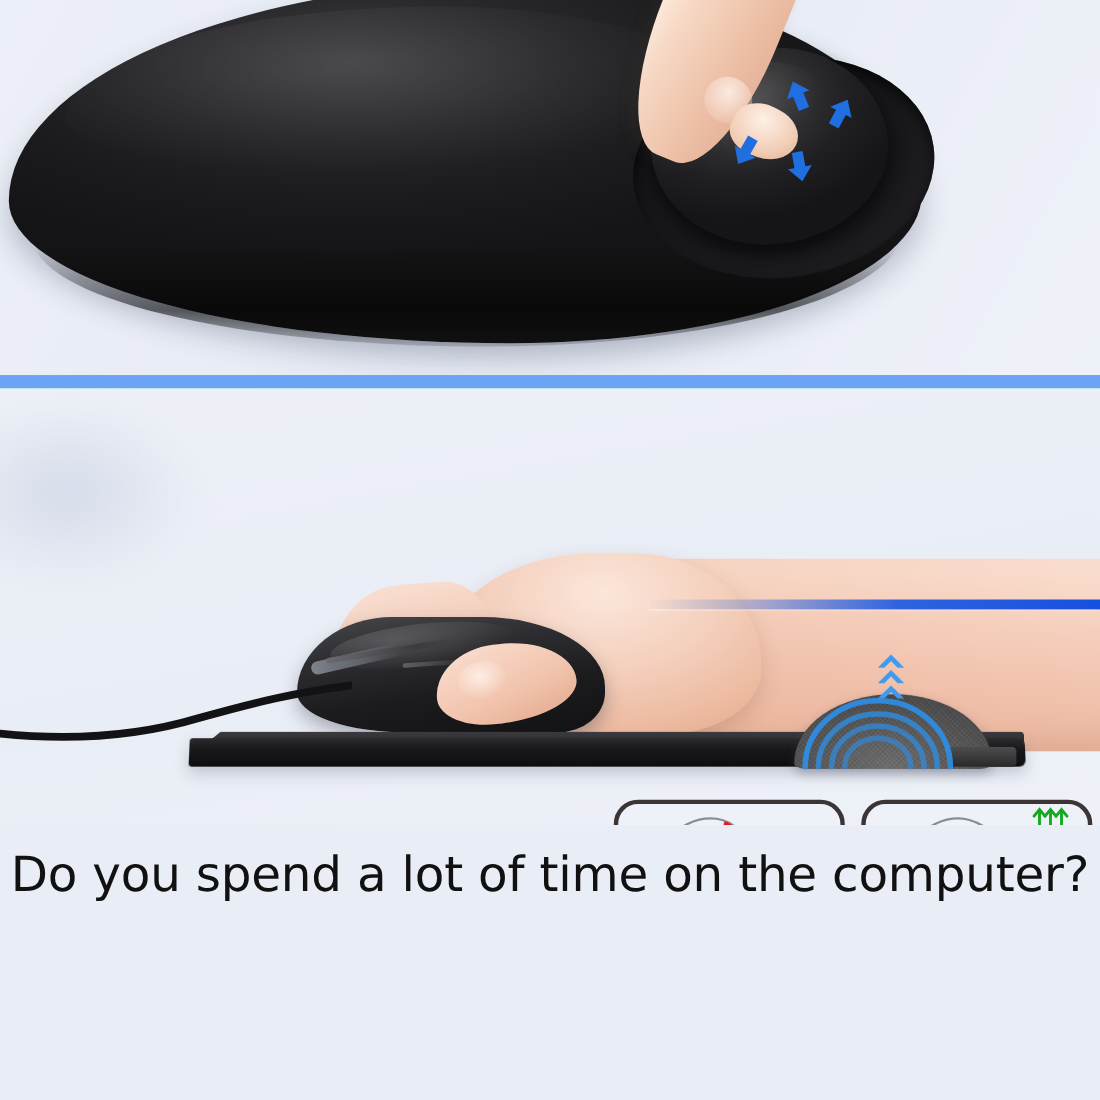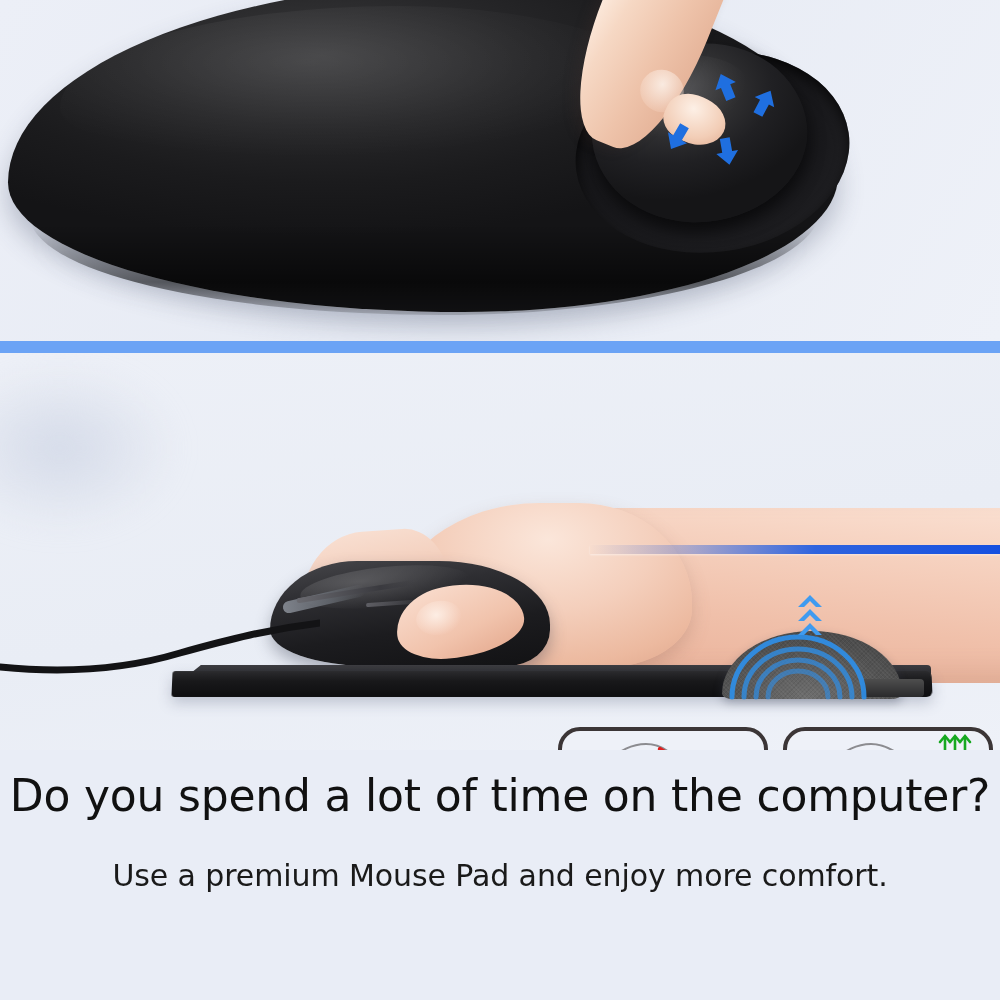--- a/index.html
+++ b/index.html
@@ -409,16 +409,15 @@
               <path d="M173 9 L178 3 L183 9"></path>
           </g>
         </svg>
       </div>
 
     </div>
   </div>
 
   <div id="panel-text">
     <div id="headline" style="color: rgb(17, 17, 17);">Do you spend a lot of time on the computer?</div>
-    <div id="subheadline" style="color: rgb(26, 26, 26);">Use a premium Mouse Pad and enjoy more comfort.</div>
   </div>
 
 </div>
 
 </body></html>

